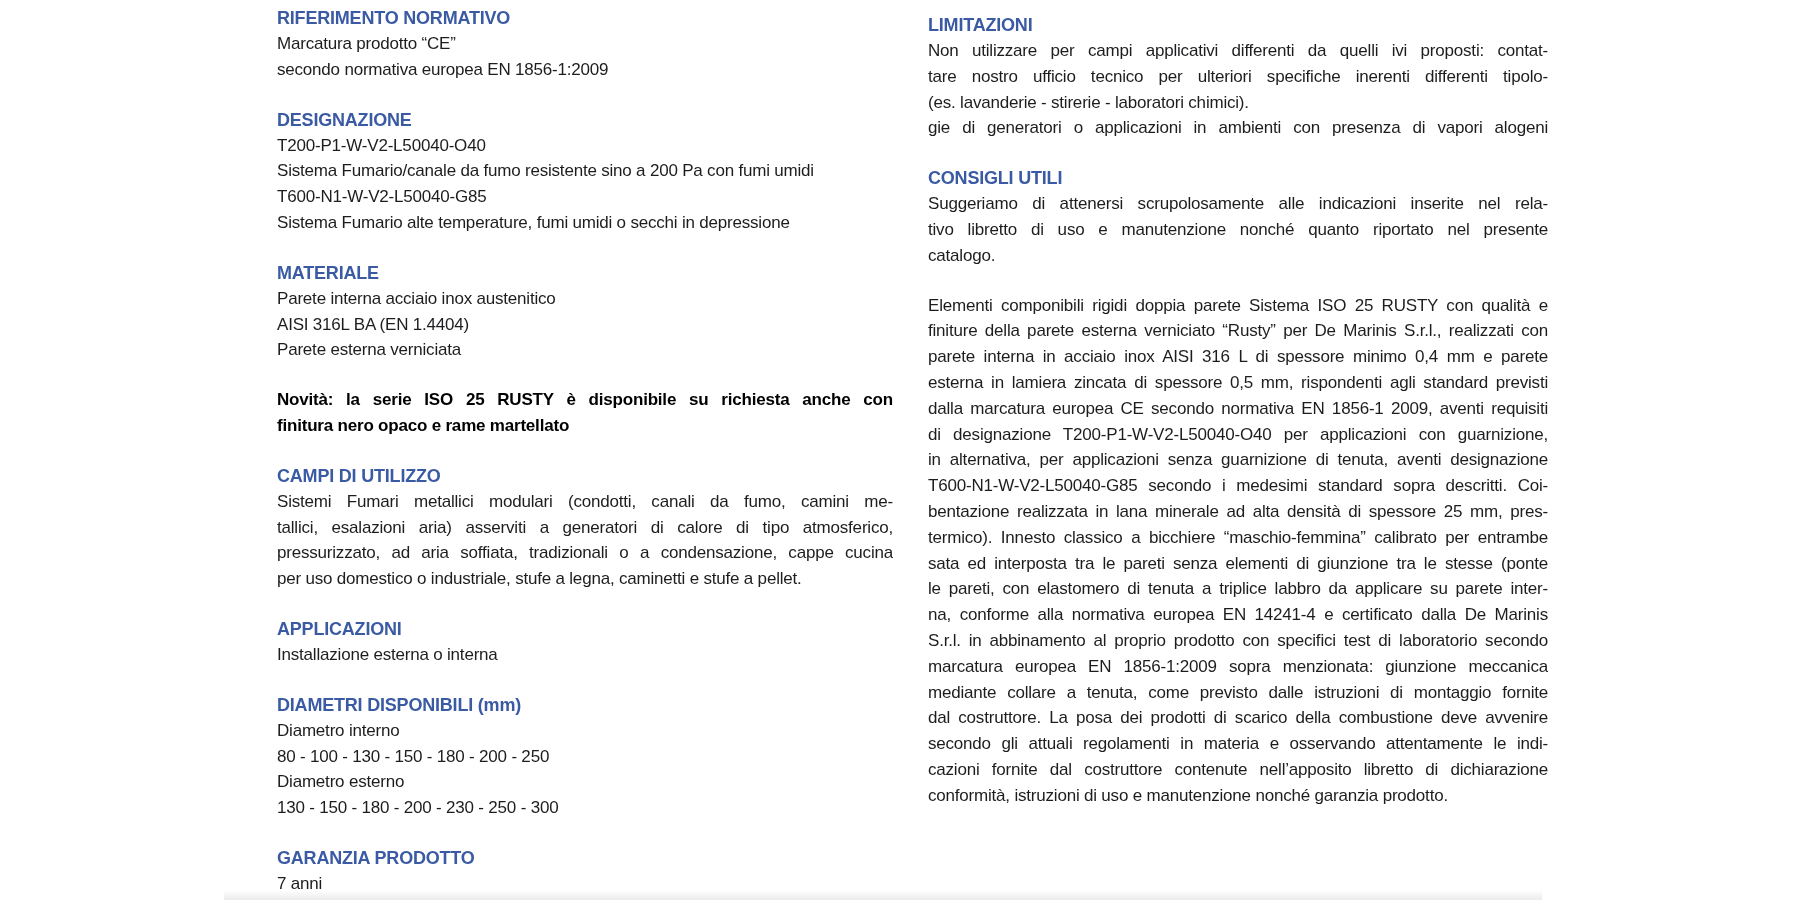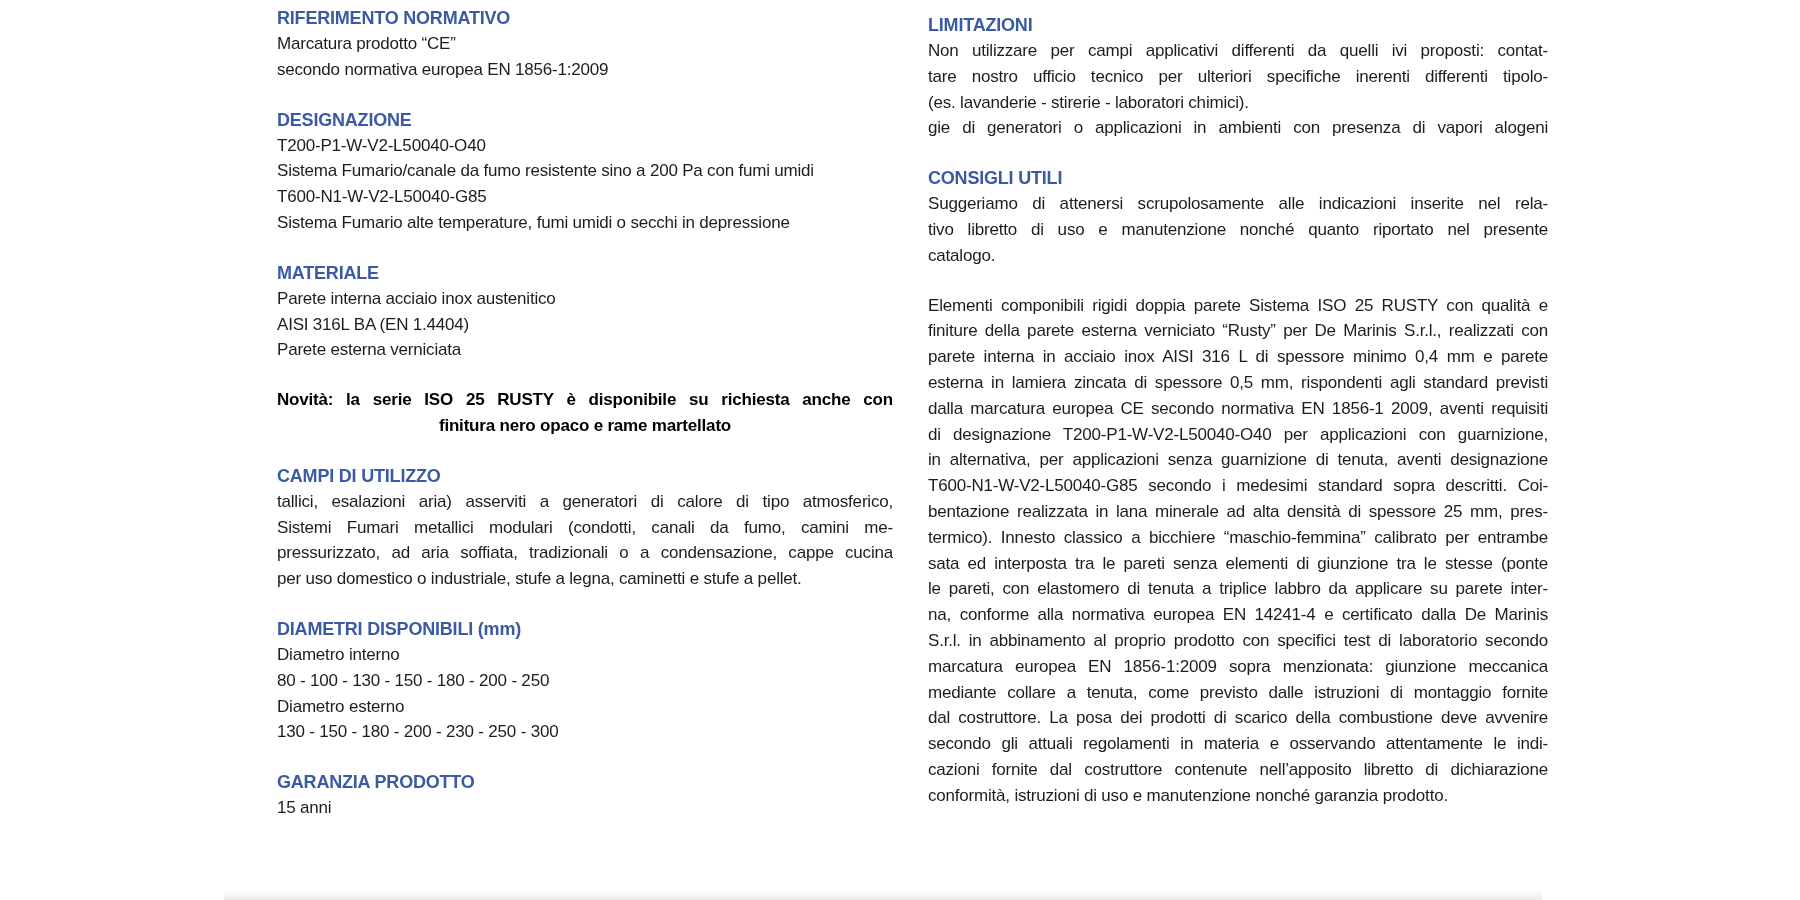--- a/index.html
+++ b/index.html
@@ -44,21 +44,20 @@
   }
   .line.just {
     white-space: normal;
     overflow: hidden;
     text-align: justify;
     text-align-last: justify;
   }
   .line.bold {
     font-weight: bold;
     color: #000000;
-    text-align: center;
   }
 
   .page-edge-shadow {
     position: absolute;
     left: 224px;
     top: 891px;
     width: 1318px;
     height: 9px;
     background: linear-gradient(to bottom, #fdfdfd 0%, #ebebeb 100%);
   }
@@ -85,35 +84,39 @@
         <div class="line">Parete interna acciaio inox austenitico</div>
         <div class="line">AISI 316L BA (EN 1.4404)</div>
         <div class="line">Parete esterna verniciata</div>
       </section>
       <section class="doc-section">
         <div class="line bold just">Novità: la serie ISO 25 RUSTY è disponibile su richiesta anche con</div>
         <div class="line bold">finitura nero opaco e rame martellato</div>
       </section>
       <section class="doc-section">
         <h3 class="sec-heading">CAMPI DI UTILIZZO</h3>
+        <div class="line just">Sistemi Fumari metallici modulari (condotti, canali da fumo, camini me-</div>
         <div class="line just">tallici, esalazioni aria) asserviti a generatori di calore di tipo atmosferico,</div>
-        <div class="line just">Sistemi Fumari metallici modulari (condotti, canali da fumo, camini me-</div>
         <div class="line just">pressurizzato, ad aria soffiata, tradizionali o a condensazione, cappe cucina</div>
         <div class="line">per uso domestico o industriale, stufe a legna, caminetti e stufe a pellet.</div>
+      </section>
+      <section class="doc-section">
+        <h3 class="sec-heading">APPLICAZIONI</h3>
+        <div class="line">Installazione esterna o interna</div>
       </section>
       <section class="doc-section">
         <h3 class="sec-heading">DIAMETRI DISPONIBILI (mm)</h3>
         <div class="line">Diametro interno</div>
         <div class="line">80 - 100 - 130 - 150 - 180 - 200 - 250</div>
         <div class="line">Diametro esterno</div>
         <div class="line">130 - 150 - 180 - 200 - 230 - 250 - 300</div>
       </section>
       <section class="doc-section">
         <h3 class="sec-heading">GARANZIA PRODOTTO</h3>
-        <div class="line">15 anni</div>
+        <div class="line">7 anni</div>
       </section>
     </div>
   <div class="col col-right" id="right-col">
       <section class="doc-section">
         <h3 class="sec-heading">LIMITAZIONI</h3>
         <div class="line just">Non utilizzare per campi applicativi differenti da quelli ivi proposti: contat-</div>
         <div class="line just">tare nostro ufficio tecnico per ulteriori specifiche inerenti differenti tipolo-</div>
         <div class="line">(es. lavanderie - stirerie - laboratori chimici).</div>
         <div class="line just">gie di generatori o applicazioni in ambienti con presenza di vapori alogeni</div>
       </section>

